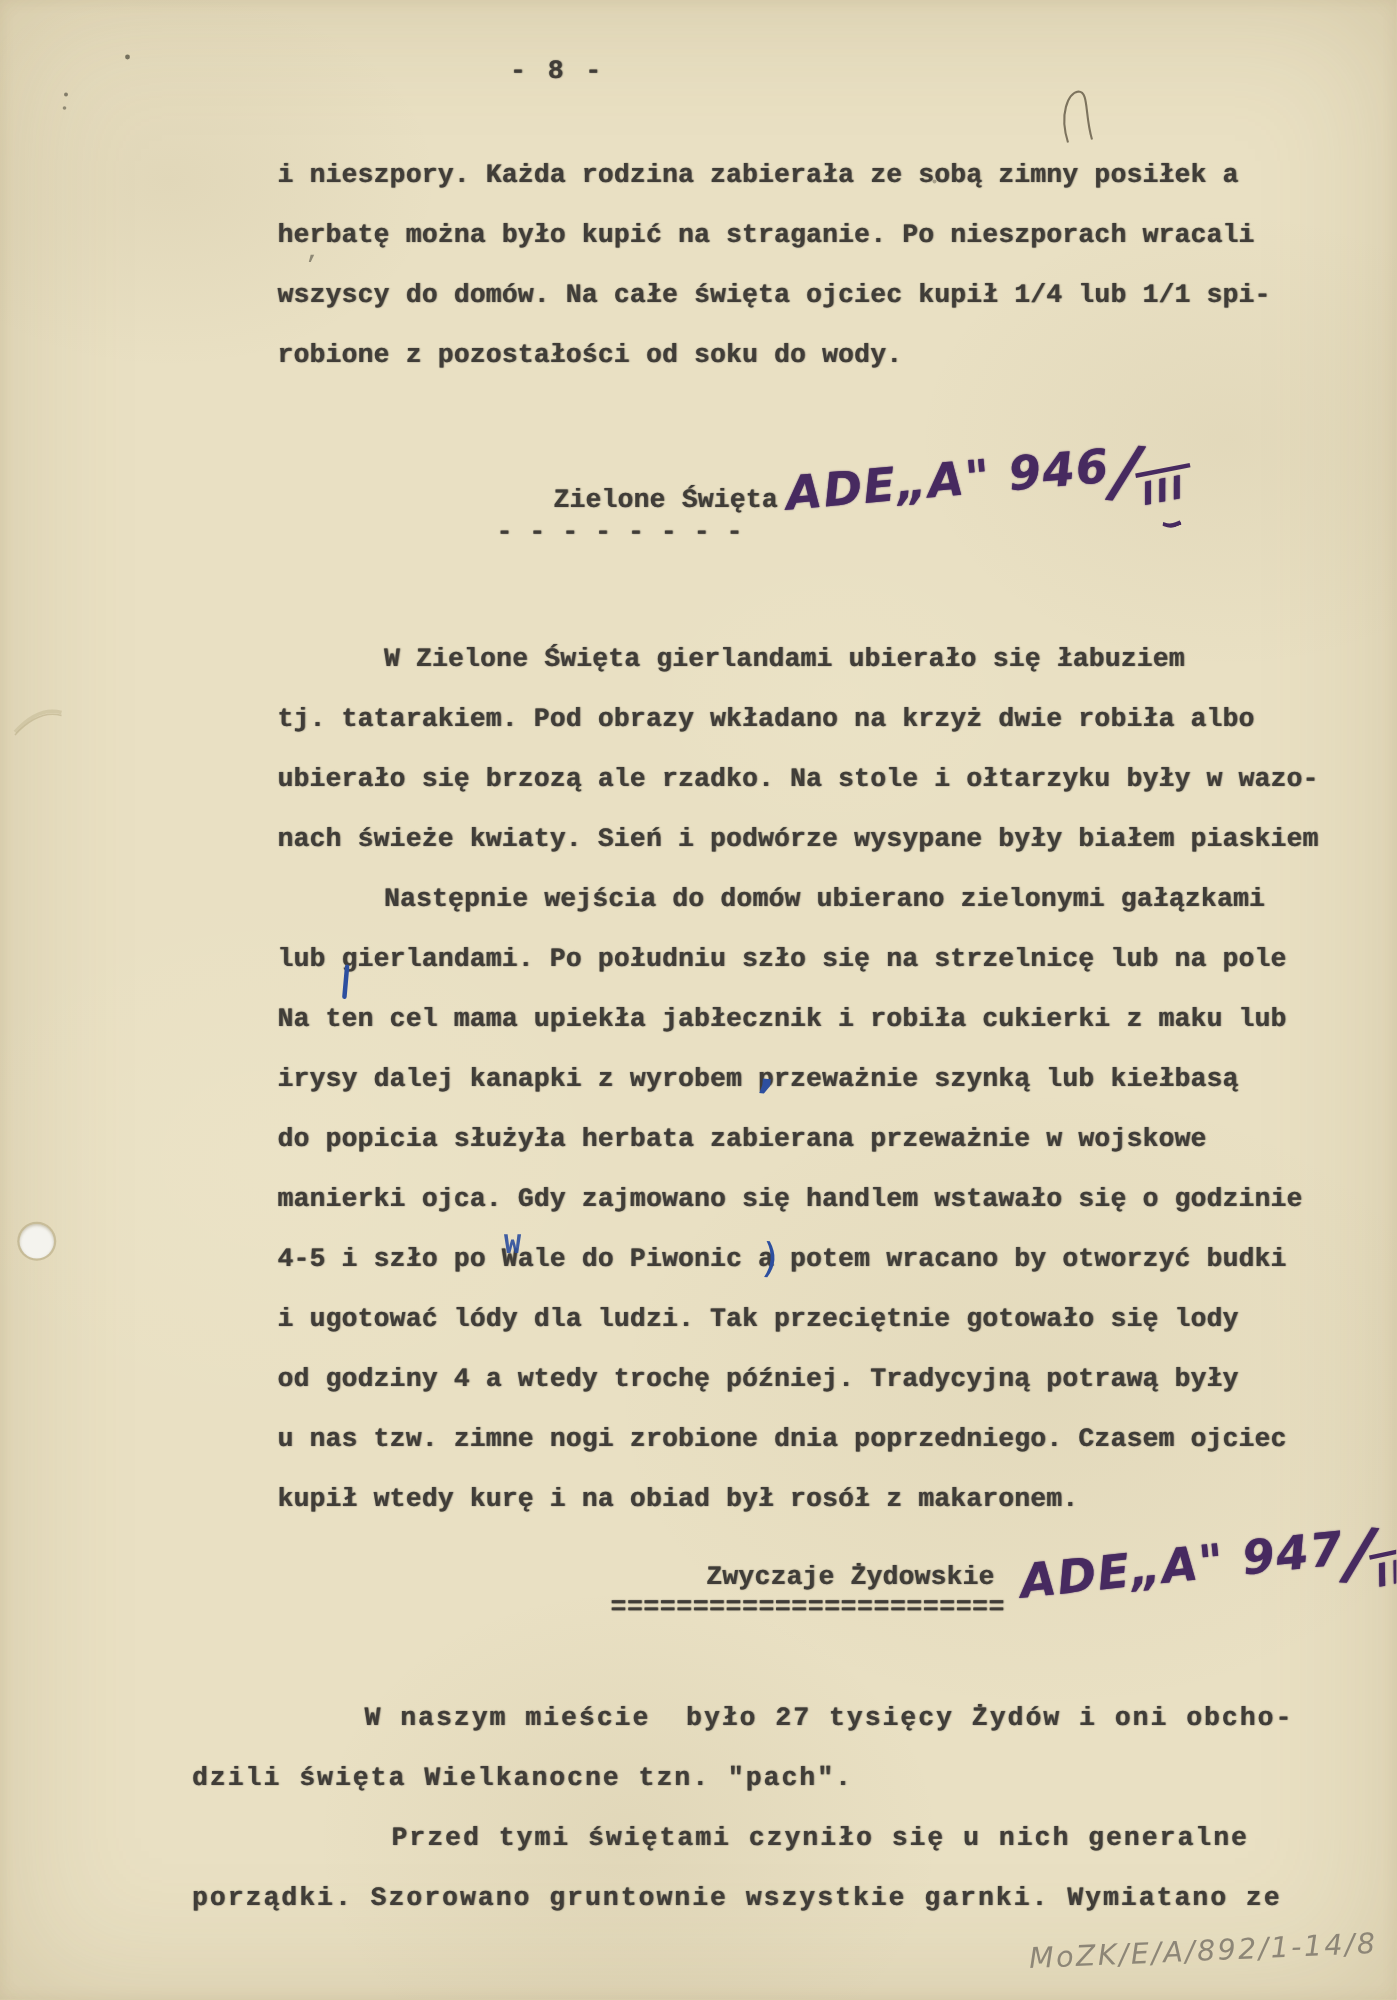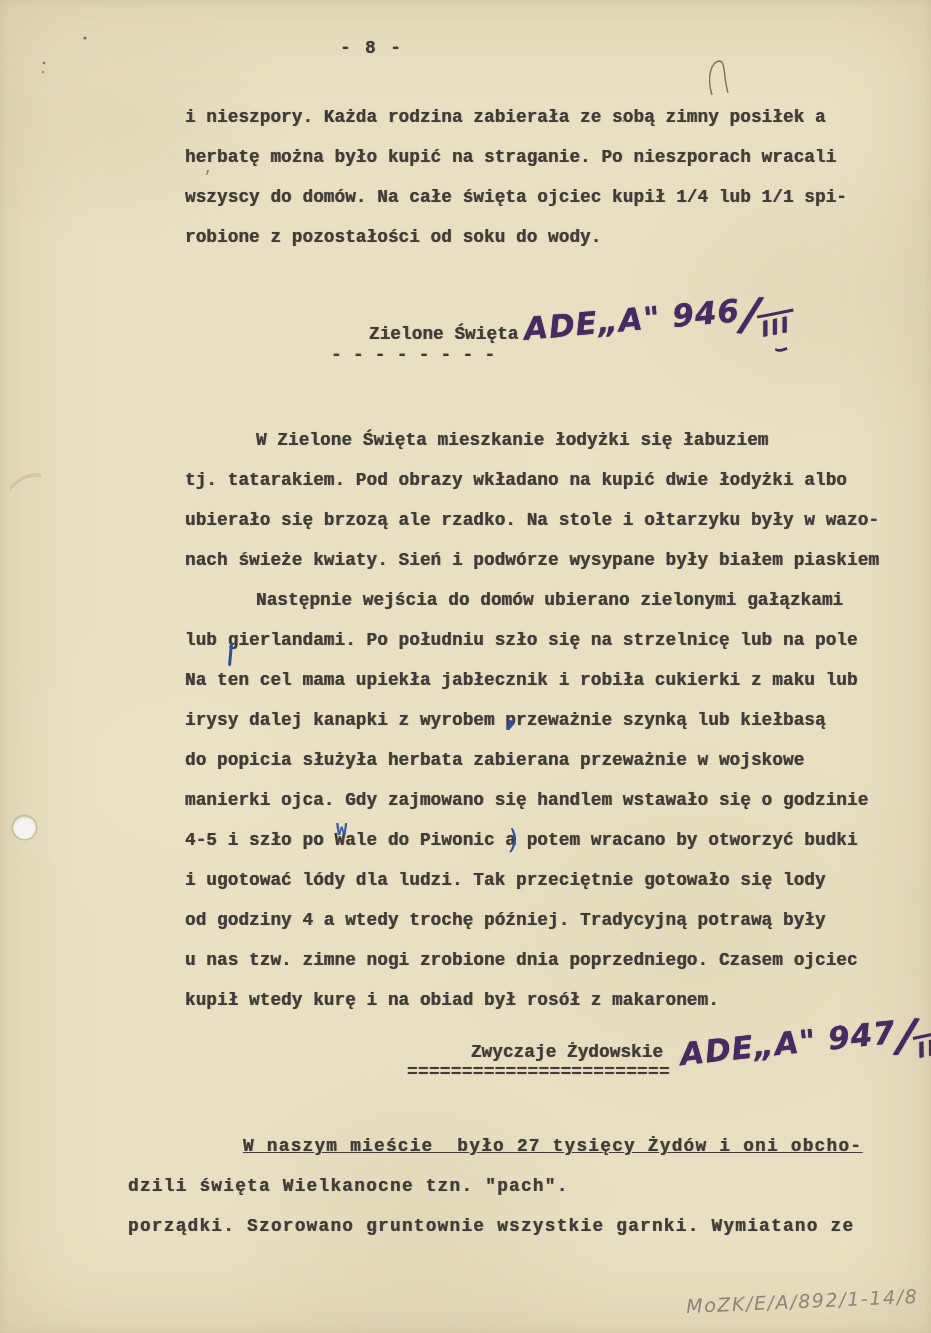--- a/index.html
+++ b/index.html
@@ -28,21 +28,21 @@
     position:absolute;
     color:#403d38;
     font-weight:700;
     font-size:17.6px;
     letter-spacing:.12px;
     text-shadow:.5px 0 .8px rgba(55,52,46,.65), -.3px 0 .6px rgba(55,52,46,.35);
     z-index:2;
   }
   .block .line{height:40px;line-height:40px;white-space:pre;}
   .ind-a{padding-left:71px;}
-  .ind-b{padding-left:115px;text-decoration:underline;}
+  .ind-b{padding-left:115px;}
   .ind-c{padding-left:133px;}
   .wide{letter-spacing:1.35px;}
   .pagenum{top:33px;left:340px;height:30px;line-height:30px;white-space:pre;letter-spacing:2px;}
   .h-title{white-space:pre;height:24px;line-height:24px;margin-left:28px;}
   .h-underline{white-space:pre;height:20px;line-height:14px;letter-spacing:.4px;}
   .heading1{top:322px;left:341px;}
   .heading1 .h-underline{margin-left:-10px;margin-top:2px;}
   .heading2{top:1040px;left:436px;text-align:center;}
   .heading2 .h-underline{margin-left:-29px;margin-top:1px;}
   .annotation{
@@ -117,22 +117,22 @@
   <div class="typed heading1">
     <div class="h-title">Zielone Święta</div>
     <div class="h-underline">- - - - - - - -</div>
   </div>
 
   <div class="annotation note1">
     <span class="a-main">ADE„A" 946</span><span class="a-slash">/</span><span class="a-roman">III</span>
   </div>
 
   <div class="typed block" style="top:420px;left:185px;">
-    <div class="line ind-a">W Zielone Święta mieszkanie łodyżki się łabuziem</div>
-    <div class="line">tj. tatarakiem. Pod obrazy wkładano na kupić dwie łodyżki albo</div>
+    <div class="line ind-a">W Zielone Święta gierlandami ubierało się łabuziem</div>
+    <div class="line">tj. tatarakiem. Pod obrazy wkładano na krzyż dwie robiła albo</div>
     <div class="line">ubierało się brzozą ale rzadko. Na stole i ołtarzyku były w wazo-</div>
     <div class="line">nach świeże kwiaty. Sień i podwórze wysypane były białem piaskiem</div>
   </div>
 
   <div class="typed block" style="top:580px;left:185px;">
     <div class="line ind-a">Następnie wejścia do domów ubierano zielonymi gałązkami</div>
     <div class="line">lub gierlandami. Po południu szło się na strzelnicę lub na pole</div>
     <div class="line">Na ten cel mama upiekła jabłecznik i robiła cukierki z maku lub</div>
     <div class="line">irysy dalej kanapki z wyrobem przeważnie szynką lub kiełbasą</div>
     <div class="line">do popicia służyła herbata zabierana przeważnie w wojskowe</div>
@@ -152,20 +152,21 @@
   <div class="annotation note2">
     <span class="a-main">ADE„A" 947</span><span class="a-slash">/</span><span class="a-roman">III</span>
   </div>
 
   <div class="typed block wide" style="top:1126px;left:128px;">
     <div class="line ind-b">W naszym mieście  było 27 tysięcy Żydów i oni obcho-</div>
     <div class="line">dzili święta Wielkanocne tzn. "pach".</div>
   </div>
 
   <div class="typed block wide" style="top:1206px;left:128px;">
+    <div class="line ind-c">Przed tymi świętami czyniło się u nich generalne</div>
     <div class="line">porządki. Szorowano gruntownie wszystkie garnki. Wymiatano ze</div>
   </div>
 
   <div class="blue blue-comma1">,</div>
   <div class="blue blue-w">W</div>
   <div class="blue blue-paren">)</div>
   <div class="blue blue-stroke"></div>
 
   <div class="stray-comma">,</div>
 

